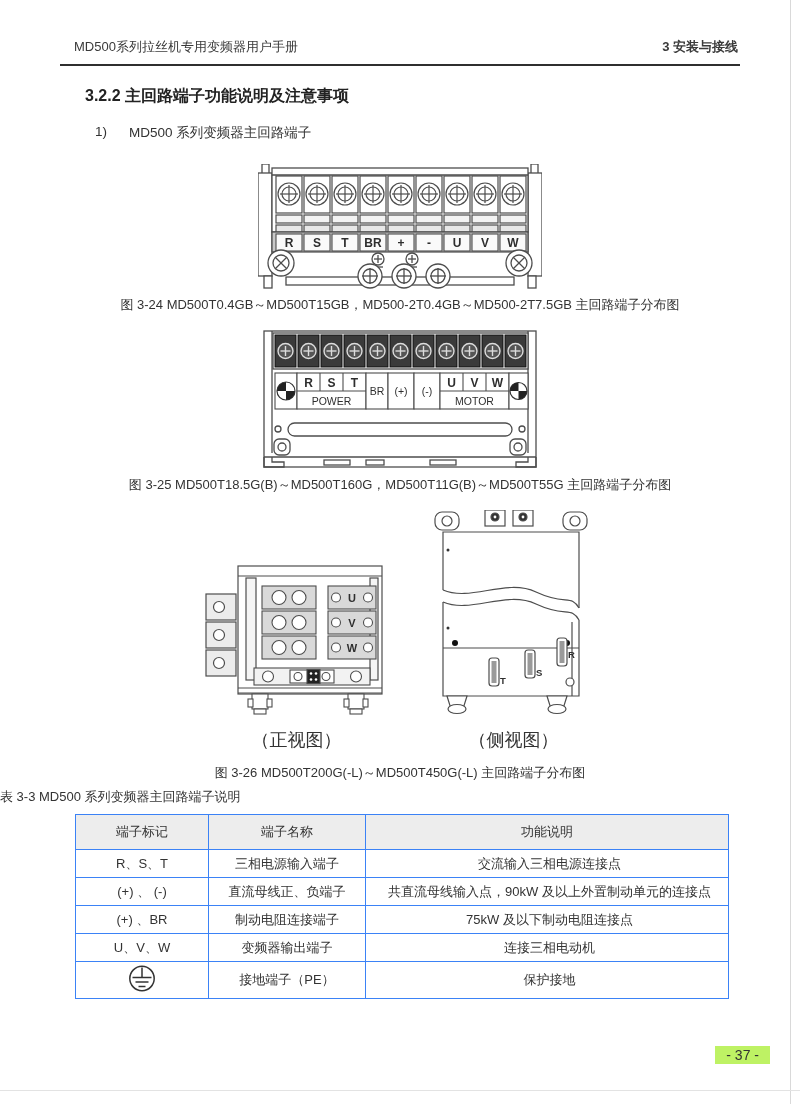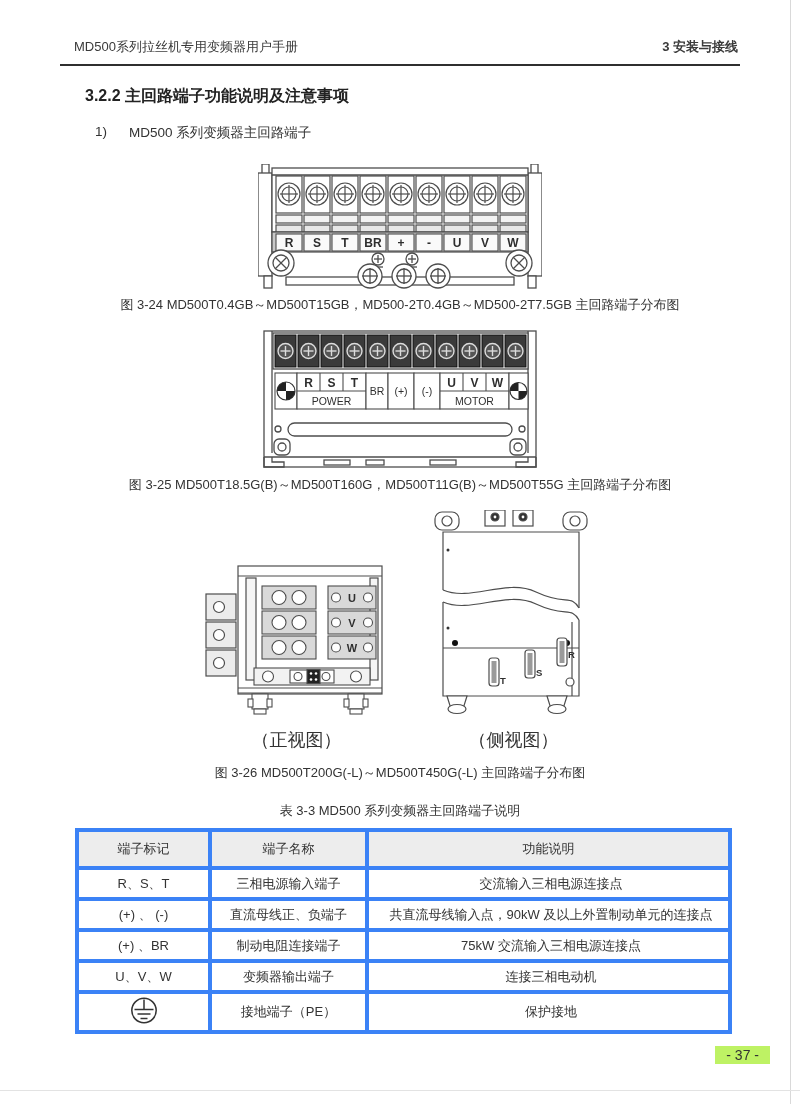--- a/index.html
+++ b/index.html
@@ -24,24 +24,24 @@
   .fig2 { margin-top:15px; }
   .caption { text-align:center; font-size:13px; color:#333; }
   .cap1 { margin-top:7px; }
   .cap2 { margin-top:7px; }
   .cap3 { margin-top:12px; }
 
   .fig3row { margin-top:16px; display:flex; justify-content:center; gap:42px; }
   .fig3col { display:flex; flex-direction:column; justify-content:flex-end; align-items:center; }
   .viewcap { margin-top:13px; font-size:18px; color:#333; }
 
-  .table-title { margin-top:20px; text-align:center; font-size:13px; color:#333; }
+  .table-title { margin-top:6px; font-size:13px; color:#333; }
   table.tt { border-collapse:collapse; margin:8px 0 0 75px; width:653px; table-layout:fixed; font-size:13px; color:#333; }
   table.tt col.c1 { width:133px; } table.tt col.c2 { width:157px; } table.tt col.c3 { width:363px; }
-  table.tt th, table.tt td { border:4px solid #3b82f6; text-align:center; padding:0 4px; }
+  table.tt th, table.tt td { border:1px solid #3b82f6; text-align:center; padding:0 4px; }
   table.tt th { background:#ededed; height:34px; font-weight:normal; }
   table.tt td { height:27px; background:#fff; }
   table.tt td.desc { text-align:center; padding-left:9px; }
   table.tt tr.pe-row td { height:36px; }
 
   .footer-page { position:absolute; right:30px; bottom:40px; background:#bef264;
                  padding:1px 11px; font-size:14px; color:#333; }
 
   svg text { font-family:"Liberation Sans","DejaVu Sans",sans-serif; fill:#2e2e2e; }
   .lnart { stroke:#4d4d4d; fill:none; }
@@ -497,21 +497,21 @@
         <td class="desc">交流输入三相电源连接点</td>
       </tr>
       <tr>
         <td>(+) 、 (-)</td>
         <td>直流母线正、负端子</td>
         <td class="desc">共直流母线输入点，90kW 及以上外置制动单元的连接点</td>
       </tr>
       <tr>
         <td>(+) 、BR</td>
         <td>制动电阻连接端子</td>
-        <td class="desc">75kW 交流输入三相电源连接点</td>
+        <td class="desc">75kW 及以下制动电阻连接点</td>
       </tr>
       <tr>
         <td>U、V、W</td>
         <td>变频器输出端子</td>
         <td class="desc">连接三相电动机</td>
       </tr>
       <tr class="pe-row">
         <td>
           <svg width="28" height="29" viewBox="0 0 28 29">
             <circle cx="14" cy="14.5" r="12.2" fill="none" stroke="#333" stroke-width="1.5"></circle>

